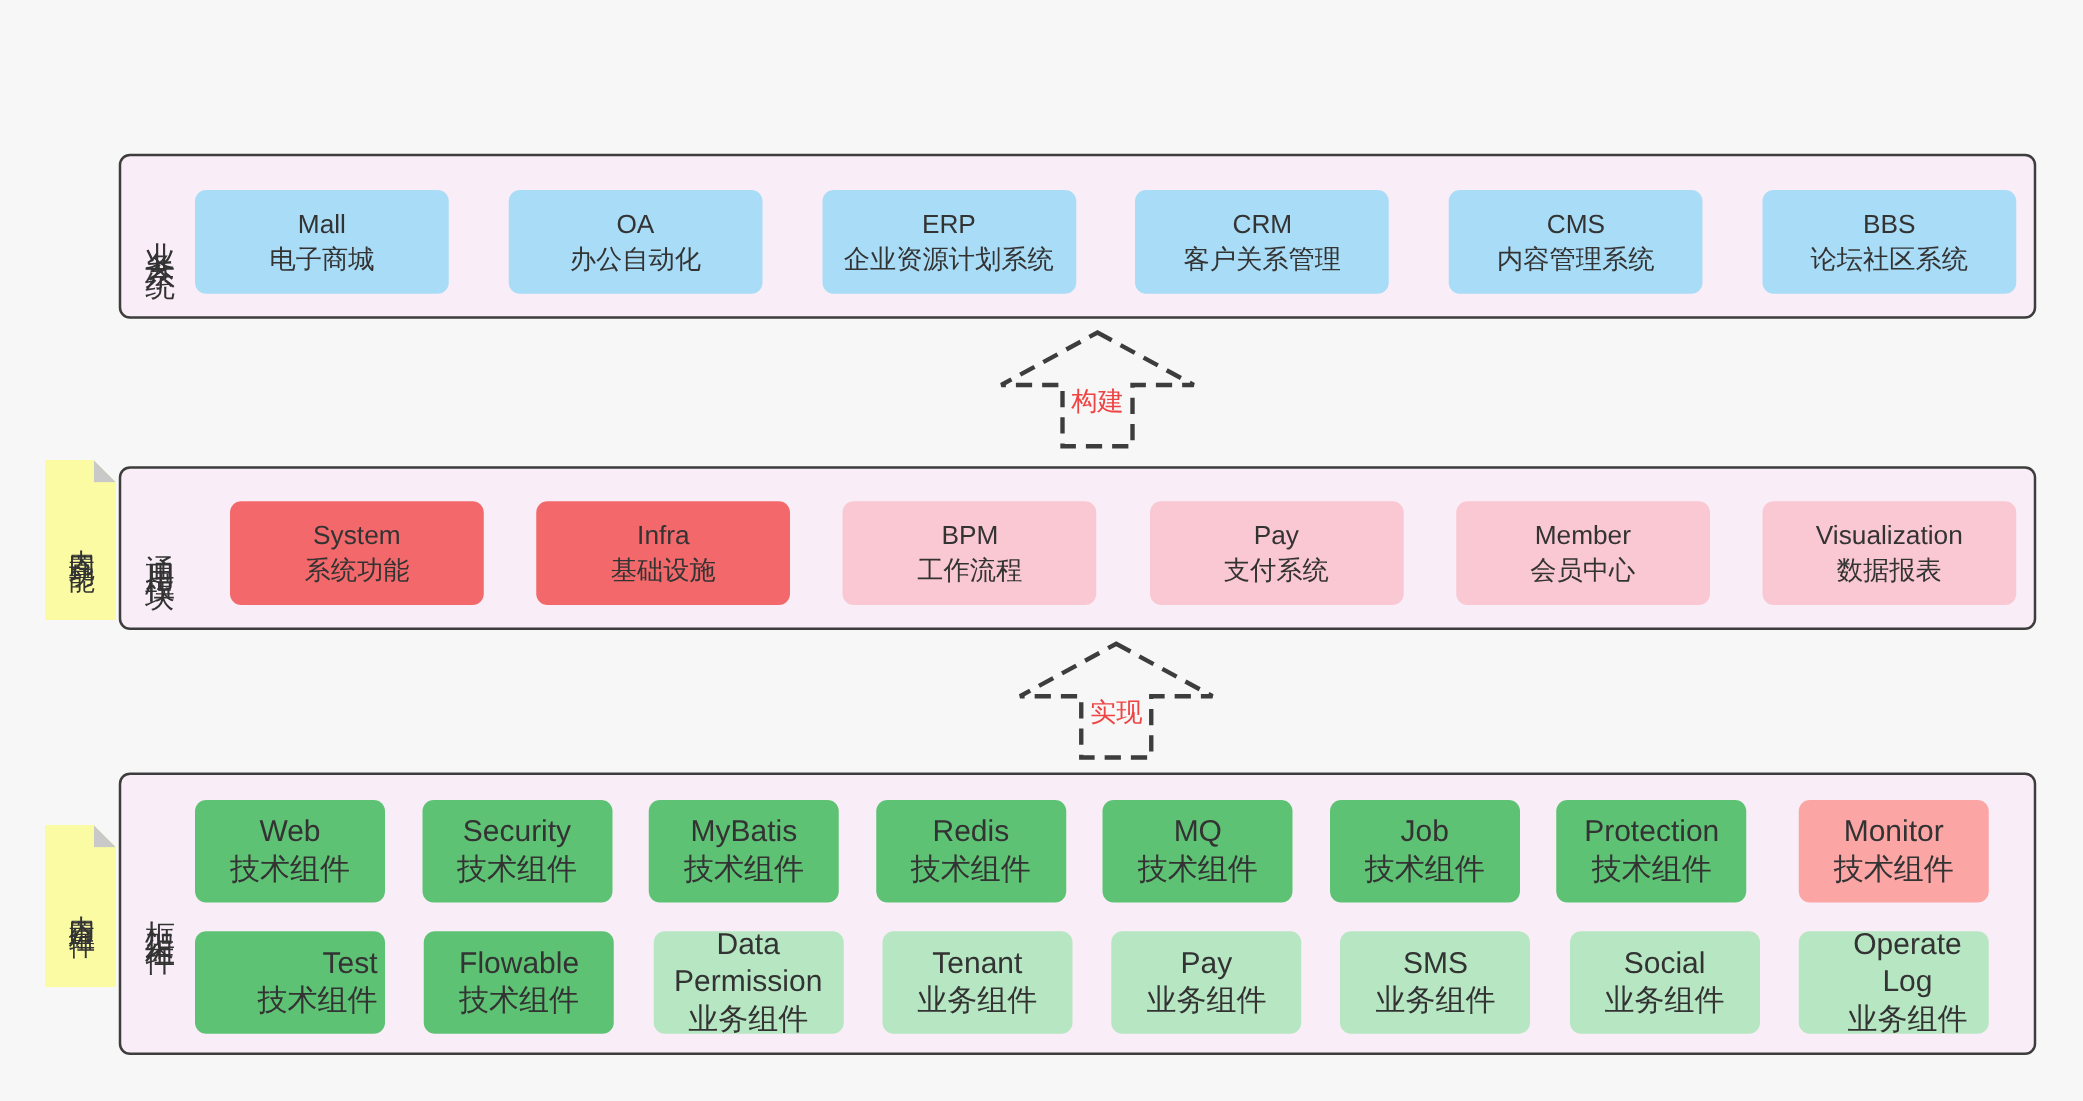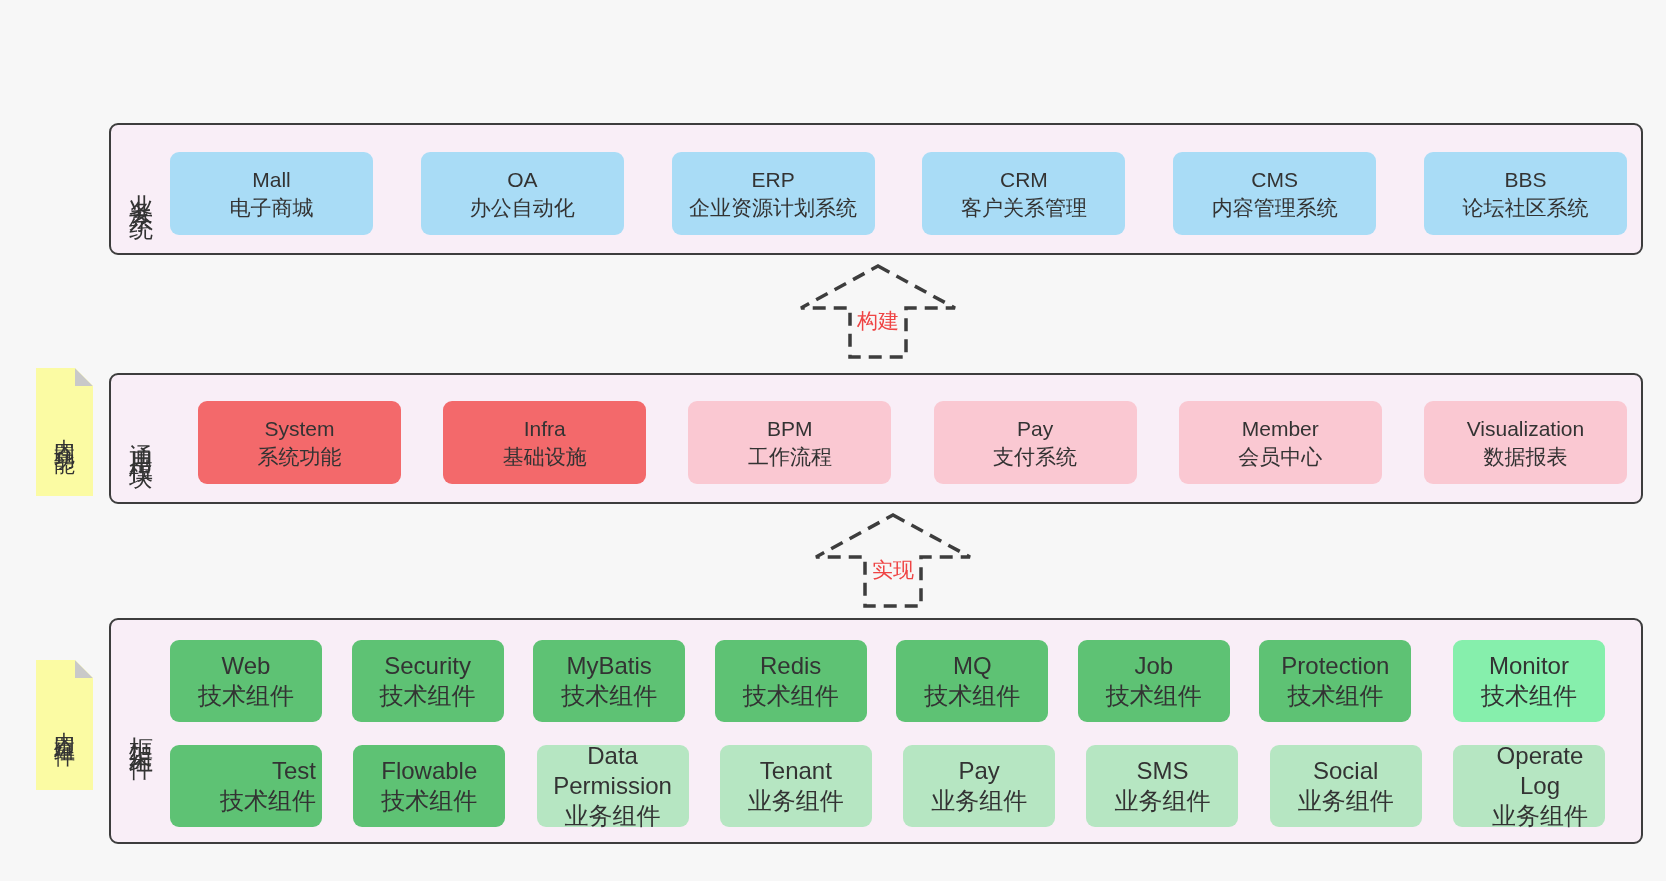--- a/index.html
+++ b/index.html
@@ -1,21 +1,21 @@
 <!DOCTYPE html>
 <html><head>
 <meta charset="utf-8">
 <style>
   html,body{margin:0;padding:0;background:#f7f7f7;}
   .stage{
     position:relative;width:1666px;height:881px;background:#f7f7f7;
     font-family:"Liberation Sans","DejaVu Sans",sans-serif;color:#333;overflow:hidden;
   }
   .panel{
-    position:absolute;left:109px;width:1534px;box-sizing:border-box;
+    position:absolute;left:95px;width:1534px;box-sizing:border-box;
     background:#f9eef7;border:2px solid #3d3d3d;border-radius:9px;z-index:2;
   }
   #panel-business{top:123px;height:132px;}
   #panel-modules{top:373px;height:131px;}
   #panel-components{top:618px;height:226px;}
   .panel-label{
     position:absolute;left:14px;top:50%;transform:translateY(-50%);
     writing-mode:vertical-lr;text-orientation:upright;
     font-size:24px;letter-spacing:7px;color:#333;white-space:nowrap;
   }
@@ -172,21 +172,21 @@
           <div>技术组件</div>
         </div>
         <div class="box w8" style="background: rgb(94, 194, 116);">
           <div>Job</div>
           <div>技术组件</div>
         </div>
         <div class="box w8" style="background: rgb(94, 194, 116);">
           <div>Protection</div>
           <div>技术组件</div>
         </div>
-        <div class="box w8" style="background: #86efac; margin-left: 12px;">
+        <div class="box w8" style="background: #fca5a5; margin-left: 12px;">
           <div>Monitor</div>
           <div>技术组件</div>
         </div>
       </div>
     <div class="box-row row-components" id="row-components-2">
         <div class="box w8" style="background: rgb(94, 194, 116); align-items: flex-end;">
           <div>Test</div>
           <div>技术组件</div>
         </div>
         <div class="box w8" style="background: rgb(94, 194, 116);">

